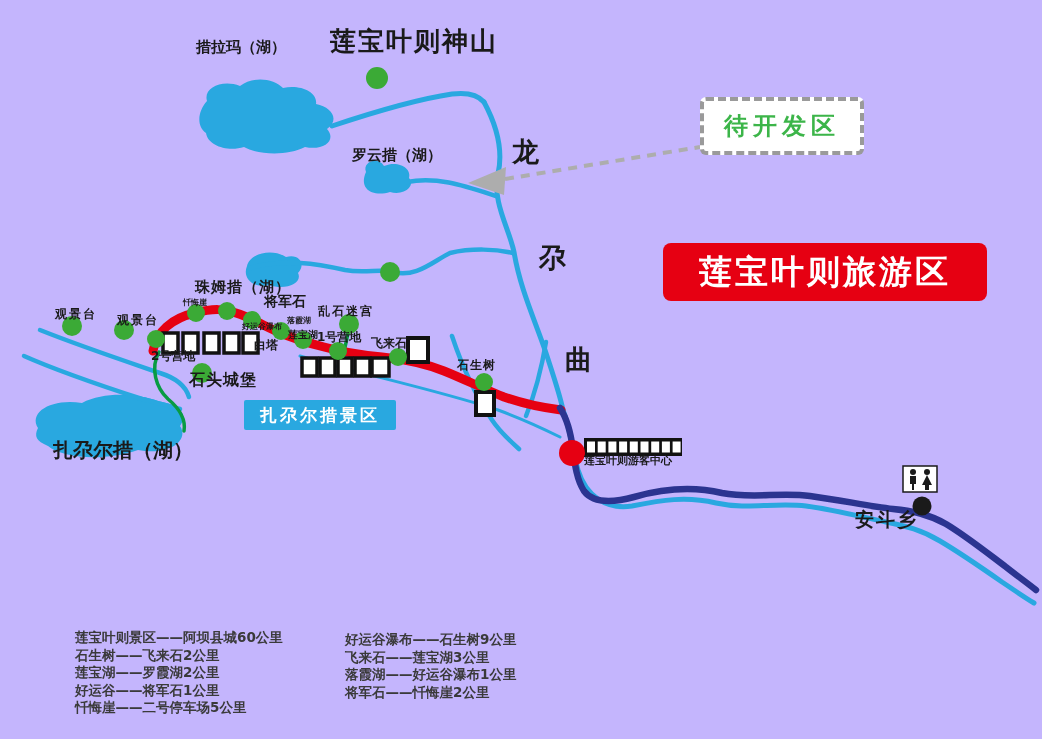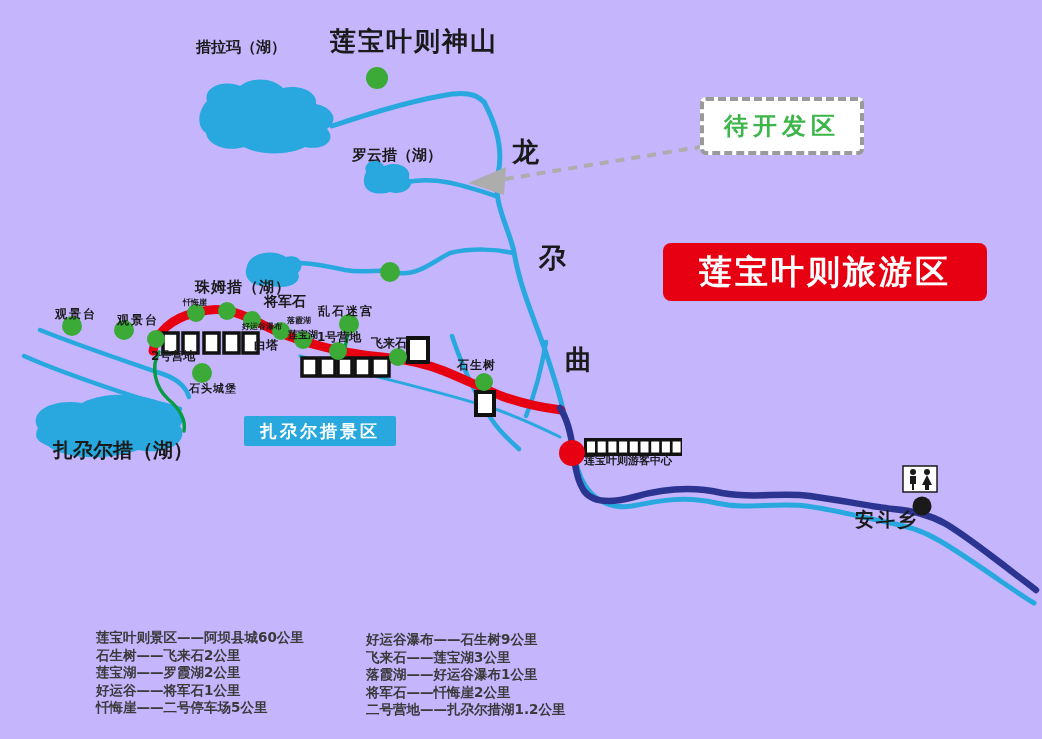--- a/index.html
+++ b/index.html
@@ -22,27 +22,27 @@
     position:absolute;left:700px;top:97px;width:156px;height:50px;
     border:4px dashed #9a9a9a;border-radius:6px;display:flex;align-items:center;justify-content:center;
     color:var(--badge_green);font-size:24px;font-weight:700;letter-spacing:5px;background:#fff;
   }
   .badge-red{
     position:absolute;left:663px;top:243px;width:324px;height:58px;border-radius:8px;
     background:var(--road_red);display:flex;align-items:center;justify-content:center;
     color:#fff;font-size:33px;font-weight:700;letter-spacing:3px;
   }
   .badge-blue{
-    position:absolute;left:244px;top:416px;width:152px;height:30px;border-radius:2px;
+    position:absolute;left:244px;top:400px;width:152px;height:30px;border-radius:2px;
     background:var(--water);display:flex;align-items:center;justify-content:center;
     color:#fff;font-size:17px;font-weight:700;letter-spacing:3px;
   }
   .legend-title{position:absolute;left:40px;top:549px;font-size:37px;font-weight:900;color:#111;letter-spacing:1px;}
   .legend-col{position:absolute;font-size:13.5px;font-weight:700;color:#3a3a3a;}
-  .legend-col div{height:17.5px;line-height:17.5px;white-space:nowrap;margin-left:21px;}
+  .legend-col div{height:17.5px;line-height:17.5px;white-space:nowrap;}
 </style>
 </head>
 <body>
 
 <div class="stage">
 
   <svg width="1042" height="739" viewBox="0 0 1042 739">
 
     <path class="lakefill" d="M207,101 C203,88 222,79 240,86 C252,76 274,78 283,88 C300,84 318,92 316,104 C332,107 340,120 327,129 C337,140 324,151 305,147 C288,156 258,155 244,147 C228,152 208,146 206,133 C196,126 198,111 207,101 Z"></path>
     <path class="lakefill" d="M366,172 C362,162 378,156 384,166 C398,160 412,168 409,178 C416,186 404,196 390,192 C374,197 358,190 366,172 Z"></path>
@@ -148,21 +148,21 @@
   <div class="lbl" style="left:117px;top:314px;font-size:12px;letter-spacing:2px;">观景台</div>
   <div class="lbl" style="left:183px;top:299px;font-size:8px;">忏悔崖</div>
   <div class="lbl" style="left:232px;top:294px;font-size:14px;margin-left:32px;">将军石</div>
   <div class="lbl" style="left:242px;top:303px;font-size:8px;margin-top:20px;">好运谷瀑布</div>
   <div class="lbl" style="left:265px;top:317px;font-size:8px;margin-left:22px;">落霞湖</div>
   <div class="lbl" style="left:288px;top:330px;font-size:10px;">莲宝湖</div>
   <div class="lbl" style="left:318px;top:305px;font-size:12px;letter-spacing:2px;">乱石迷宫</div>
   <div class="lbl" style="left:317px;top:331px;font-size:12px;">1号营地</div>
   <div class="lbl" style="left:254px;top:339px;font-size:12px;">白塔</div>
   <div class="lbl" style="left:151px;top:350px;font-size:12px;">2号营地</div>
-  <div class="lbl" style="left:189px;top:383px;font-size:11px;letter-spacing:1px;">石头城堡</div>
+  <div class="lbl" style="left:189px;top:372px;font-size:16px;letter-spacing:1px;">石头城堡</div>
   <div class="lbl" style="left:371px;top:337px;font-size:12px;">飞来石</div>
   <div class="lbl" style="left:457px;top:359px;font-size:12px;letter-spacing:1px;">石生树</div>
 
   <div class="badge-blue">扎尕尔措景区</div>
   <div class="lbl" style="left:53px;top:440px;font-size:20px;font-family:Liberation Serif, serif;">扎尕尔措（湖）</div>
 
   <div class="lbl" style="left:584px;top:455px;font-size:11px;">莲宝叶则游客中心</div>
   <div class="lbl" style="left:855px;top:510px;font-size:19px;letter-spacing:2px;">安斗乡</div>
 
 
@@ -171,16 +171,15 @@
     <div>石生树——飞来石2公里</div>
     <div>莲宝湖——罗霞湖2公里</div>
     <div>好运谷——将军石1公里</div>
     <div>忏悔崖——二号停车场5公里</div>
   </div>
   <div class="legend-col" style="left:345px;top:631px;">
     <div>好运谷瀑布——石生树9公里</div>
     <div>飞来石——莲宝湖3公里</div>
     <div>落霞湖——好运谷瀑布1公里</div>
     <div>将军石——忏悔崖2公里</div>
-    <div>二号营地——扎尕尔措湖1.2公里</div>
   </div>
 
 </div>
 
 </body></html>

